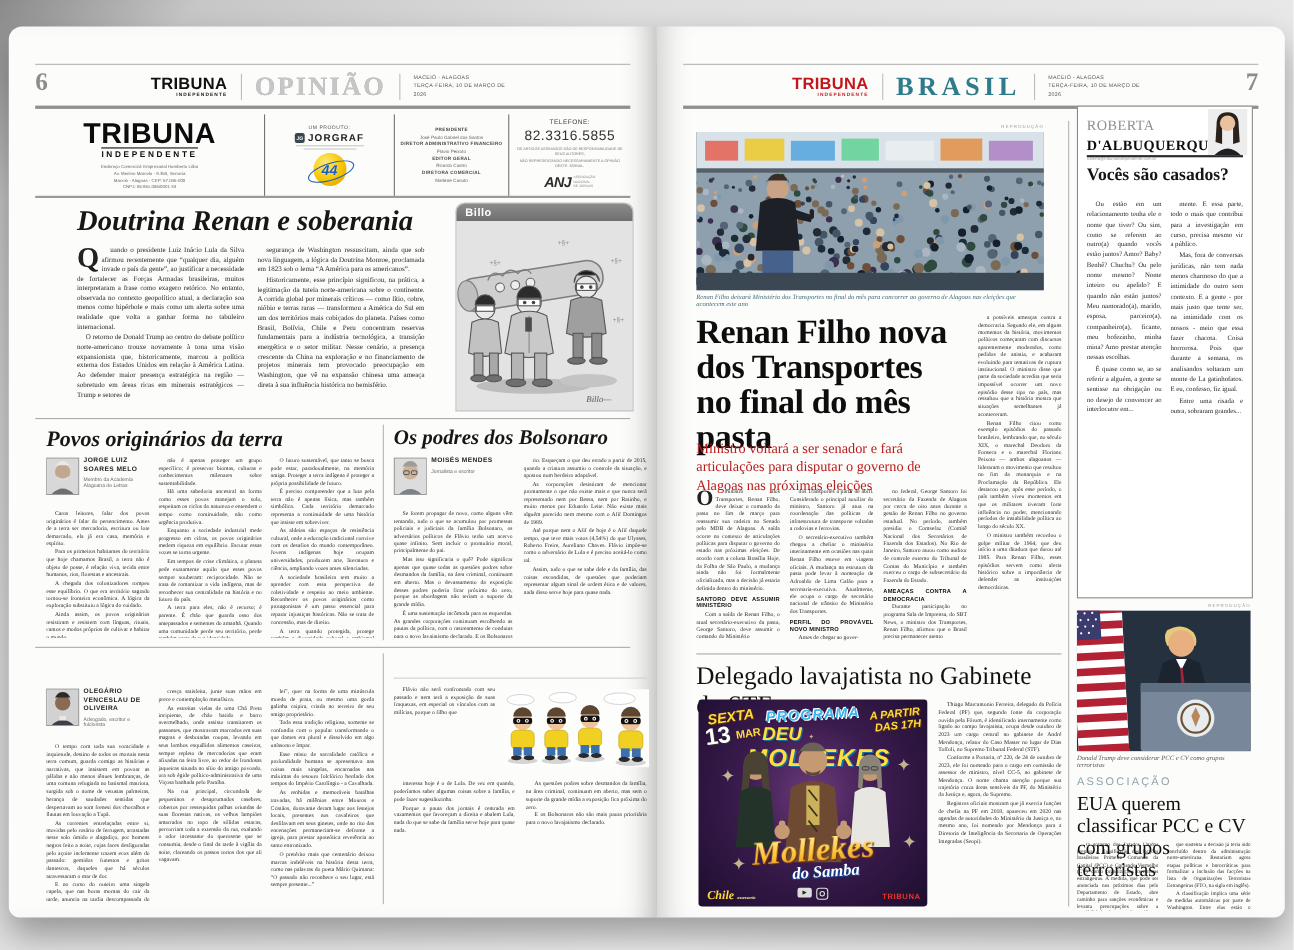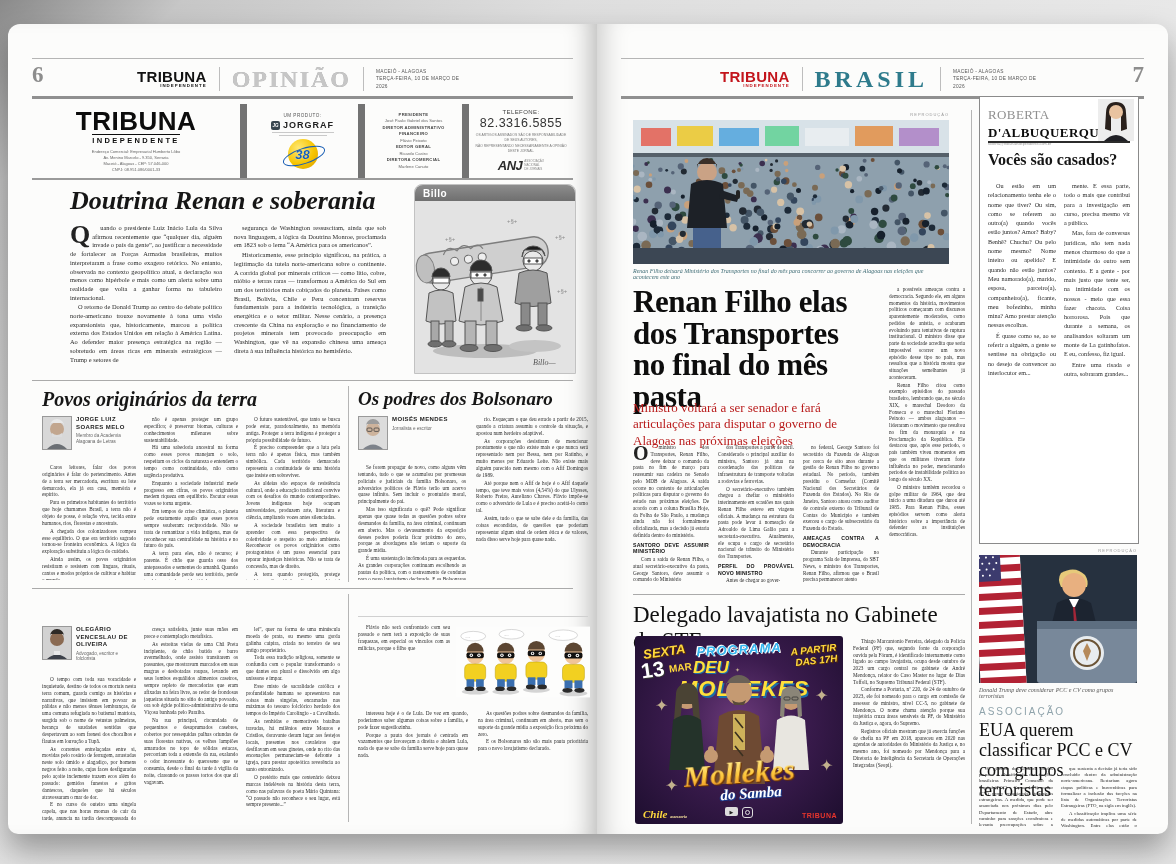--- a/index.html
+++ b/index.html
@@ -18,21 +18,21 @@
   .brandblk{line-height:1;text-align:right}
   .brandblk .b1{font-size:15px;font-weight:900;letter-spacing:.3px;color:#111}
   .brandblk .b2{font-size:4.4px;font-weight:700;letter-spacing:1px;color:#111}
   .brandblk.red .b1,.brandblk.red .b2{color:#c3151c}
   .hdr-sep{width:1px;height:24px;background:#bdbdbd}
   .sect-op{font-family:"Liberation Serif",serif;font-weight:900;font-size:24px;letter-spacing:2px;color:#c6c6c6;text-shadow:0 0 .4px #9f9f9f}
   .sect-br{font-family:"Liberation Serif",serif;font-weight:900;font-size:24px;letter-spacing:4px;color:#2e7b8c}
   .dateblk{font-size:4.8px;color:#555;line-height:1.5;letter-spacing:.3px;text-align:left;width:92px}
   
   .mast{position:absolute;left:24px;right:24px;top:80px;height:74px;display:flex;border-bottom:2px solid #9a9a9a}
-  .mastcell{border-left:7px solid #737373;display:flex;flex-direction:column;align-items:center;justify-content:center;text-align:center;padding:2px 4px;box-sizing:border-box}
+  .mastcell{border-left:1px solid #737373;display:flex;flex-direction:column;align-items:center;justify-content:center;text-align:center;padding:2px 4px;box-sizing:border-box}
   .mastcell:first-child{border-left:none}
   .mlogo1{font-size:26px;font-weight:900;letter-spacing:.5px;line-height:.95;color:#0c0c0c}
   .mlogo2{font-size:7.5px;font-weight:800;letter-spacing:2.4px;color:#0c0c0c;border-top:1.5px solid #0c0c0c;margin-top:1px;padding-top:1px}
   .addr{font-size:4px;color:#666;line-height:1.5;margin-top:4px}
   .umprod{font-size:4.6px;color:#555;letter-spacing:.5px}
   .jorgraf{display:flex;align-items:center;gap:3px;margin:2px 0 1px}
   .jg-ic{width:9px;height:9px;background:#38464f;color:#fff;font-size:4.5px;font-style:italic;font-weight:700;display:flex;align-items:center;justify-content:center;border-radius:2px}
   .jg-tx{font-size:9px;font-weight:900;letter-spacing:1px;color:#222}
   .tagline{width:62px;height:1px;background:#c9c9c9;margin:1px 0}
   .logo44{width:30px;height:30px;border-radius:50%;margin-top:2px;position:relative;
@@ -135,21 +135,21 @@
       </div>
       <div class="mastcell" style="width:118px">
         <div class="umprod">UM PRODUTO:</div>
         <div class="jorgraf">
           <div class="jg-ic">JG</div>
           <div class="jg-tx">JORGRAF</div>
         </div>
         <div class="tagline"></div>
         <div class="tagline" style="width:48px"></div>
         <div class="logo44">
-            <span class="n">38</span>
+            <span class="n">44</span>
           </div>
       </div>
       <div class="mastcell" style="width:104px">
         <div class="staff">
           <b>PRESIDENTE</b>
             <span>José Paulo Gabriel dos Santos</span>
           <b>DIRETOR ADMINISTRATIVO FINANCEIRO</b>
             <span>Flávio Peixoto</span>
           <b>EDITOR GERAL</b>
             <span>Ricardo Castro</span>
@@ -686,21 +686,21 @@
           <path d="M88 70 l18 6 -2 6 -18 -4 z" fill="#1d2127"></path>
           <rect x="103" y="70" width="4" height="9" rx="2" fill="#222"></rect>
           <path d="M60 108 l28 0 0 36 -28 0 z" fill="#46618c"></path>
         </g>
         <rect x="0" y="128" width="316" height="16" fill="#3c4754"></rect>
       </svg>
     </div>
     <div class="photocap" style="left:36px;top:244px;width:316px">Renan Filho deixará Ministério dos Transportes no final do mês para concorrer ao governo de Alagoas nas eleições que acontecem este ano</div>
 
     <div class="mainhl" style="left:36px;top:262px;width:252px">
-      <div>Renan Filho elas</div>
+      <div>Renan Filho nova</div>
       <div>dos Transportes</div>
       <div>no final do mês pasta</div>
     </div>
     <div class="subhead" style="left:36px;top:376px;width:246px">Ministro voltará a ser senador e fará articulações para disputar o governo de Alagoas nas próximas eleições</div>
 
     <div class="bodytxt news" style="left:36px;top:420px;width:76px;height:142px">
       <span class="dropcap" style="font-size:20px;line-height:.85;margin:1px 2px 0 0">O</span>
       <span><p>ministro dos Transportes, Renan Filho, deve deixar o comando da pasta no fim de março para reassumir sua cadeira no Senado pelo MDB de Alagoas. A saída ocorre no contexto de articulações políticas para disputar o governo do estado nas próximas eleições. De acordo com a coluna Brasília Hoje, da Folha de São Paulo, a mudança ainda não foi formalmente oficializada, mas a decisão já estaria definida dentro do ministério.</p><p class="colhead">SANTORO DEVE ASSUMIR MINISTÉRIO</p><p>Com a saída de Renan Filho, o atual secretário-executivo da pasta, George Santoro, deve assumir o comando do Ministério</p></span>
     </div>
     <div class="bodytxt news" style="left:121px;top:420px;width:76px;height:142px">

